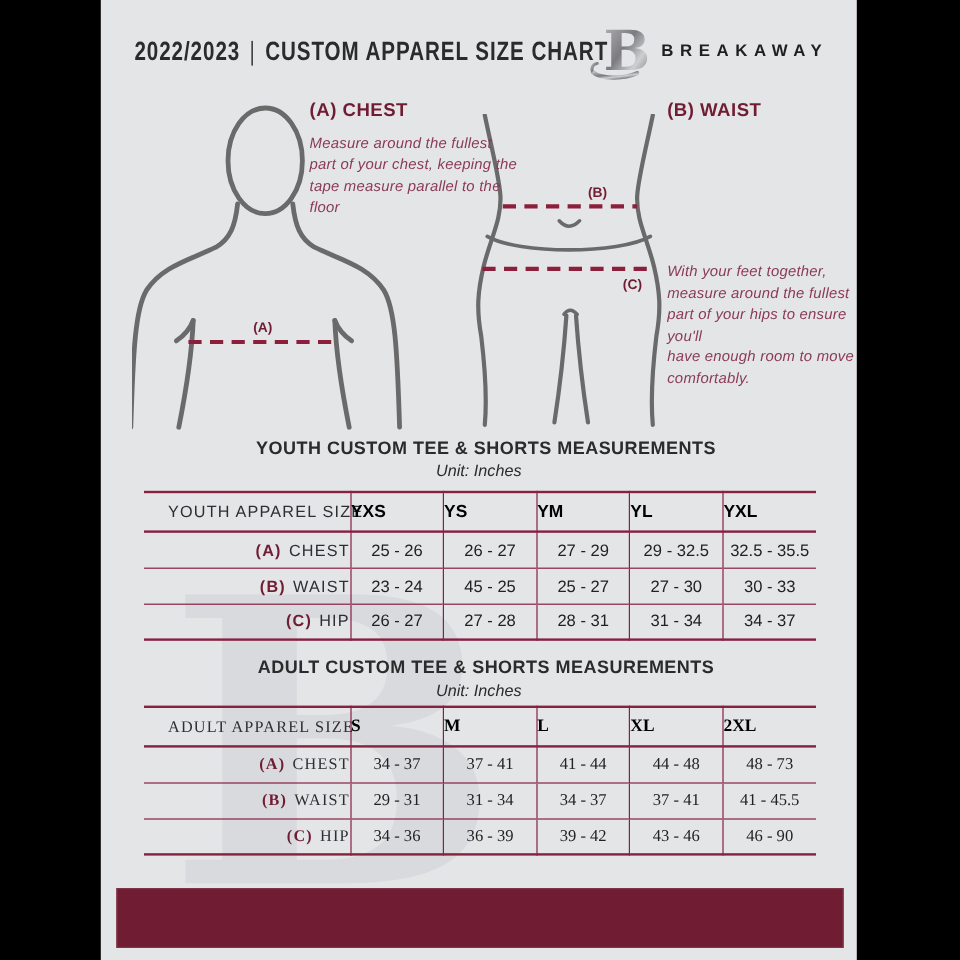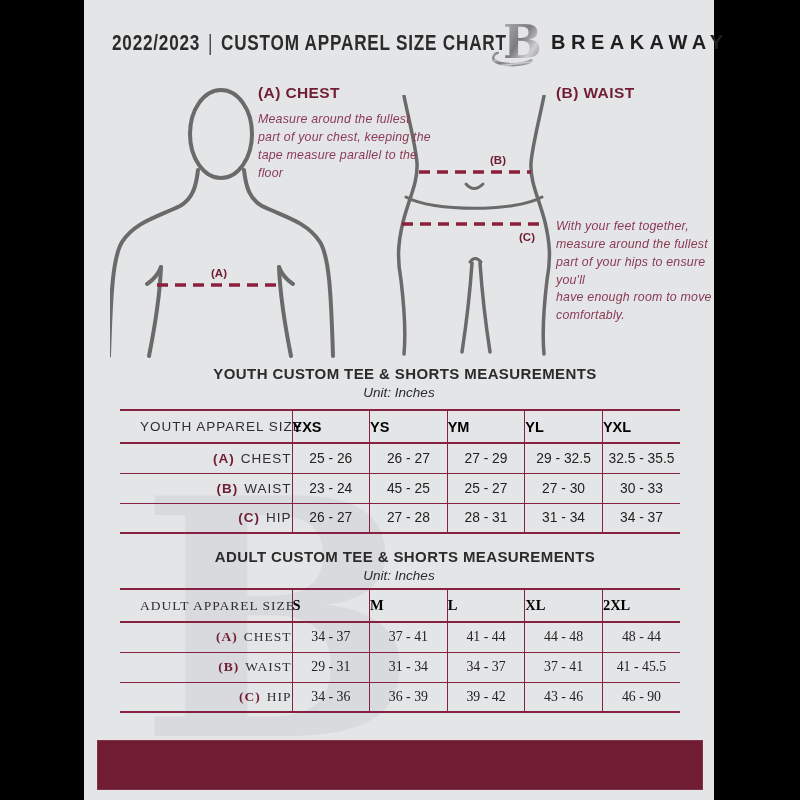--- a/index.html
+++ b/index.html
@@ -39,21 +39,21 @@
     font-size:22px;font-weight:800;letter-spacing:1px;color:#2b2b2b;
     transform:scaleX(.78);transform-origin:left center;
     white-space:nowrap;
   }
   .hdr-title .divider{margin:0 10px;font-weight:400;color:#444;}
   .brand{
     position:absolute;left:406px;top:15px;
     display:flex;align-items:center;gap:11px;
   }
   .brand-name{
-    font-size:20px;font-weight:700;letter-spacing:5.5px;color:#1f1f1f;
+    font-size:14px;font-weight:700;letter-spacing:5.5px;color:#1f1f1f;
     white-space:nowrap;
   }
   
   .fig{position:absolute;}
   .guide{position:absolute;}
   .guide h3{
     font-size:15.5px;font-weight:800;color:var(--maroon-dark);
     letter-spacing:.4px;margin-bottom:9px;
   }
   .guide p{
@@ -253,21 +253,21 @@
             <th class="size-col">2XL</th>
           </tr>
         </thead>
         <tbody>
           <tr>
             <th class="lbl"><span class="pfx">(A)</span><span>CHEST</span></th>
             <td class="val">34 - 37</td>
             <td class="val">37 - 41</td>
             <td class="val">41 - 44</td>
             <td class="val">44 - 48</td>
-            <td class="val">48 - 44</td>
+            <td class="val">48 - 73</td>
           </tr>
           <tr>
             <th class="lbl"><span class="pfx">(B)</span><span>WAIST</span></th>
             <td class="val">29 - 31</td>
             <td class="val">31 - 34</td>
             <td class="val">34 - 37</td>
             <td class="val">37 - 41</td>
             <td class="val">41 - 45.5</td>
           </tr>
           <tr>

